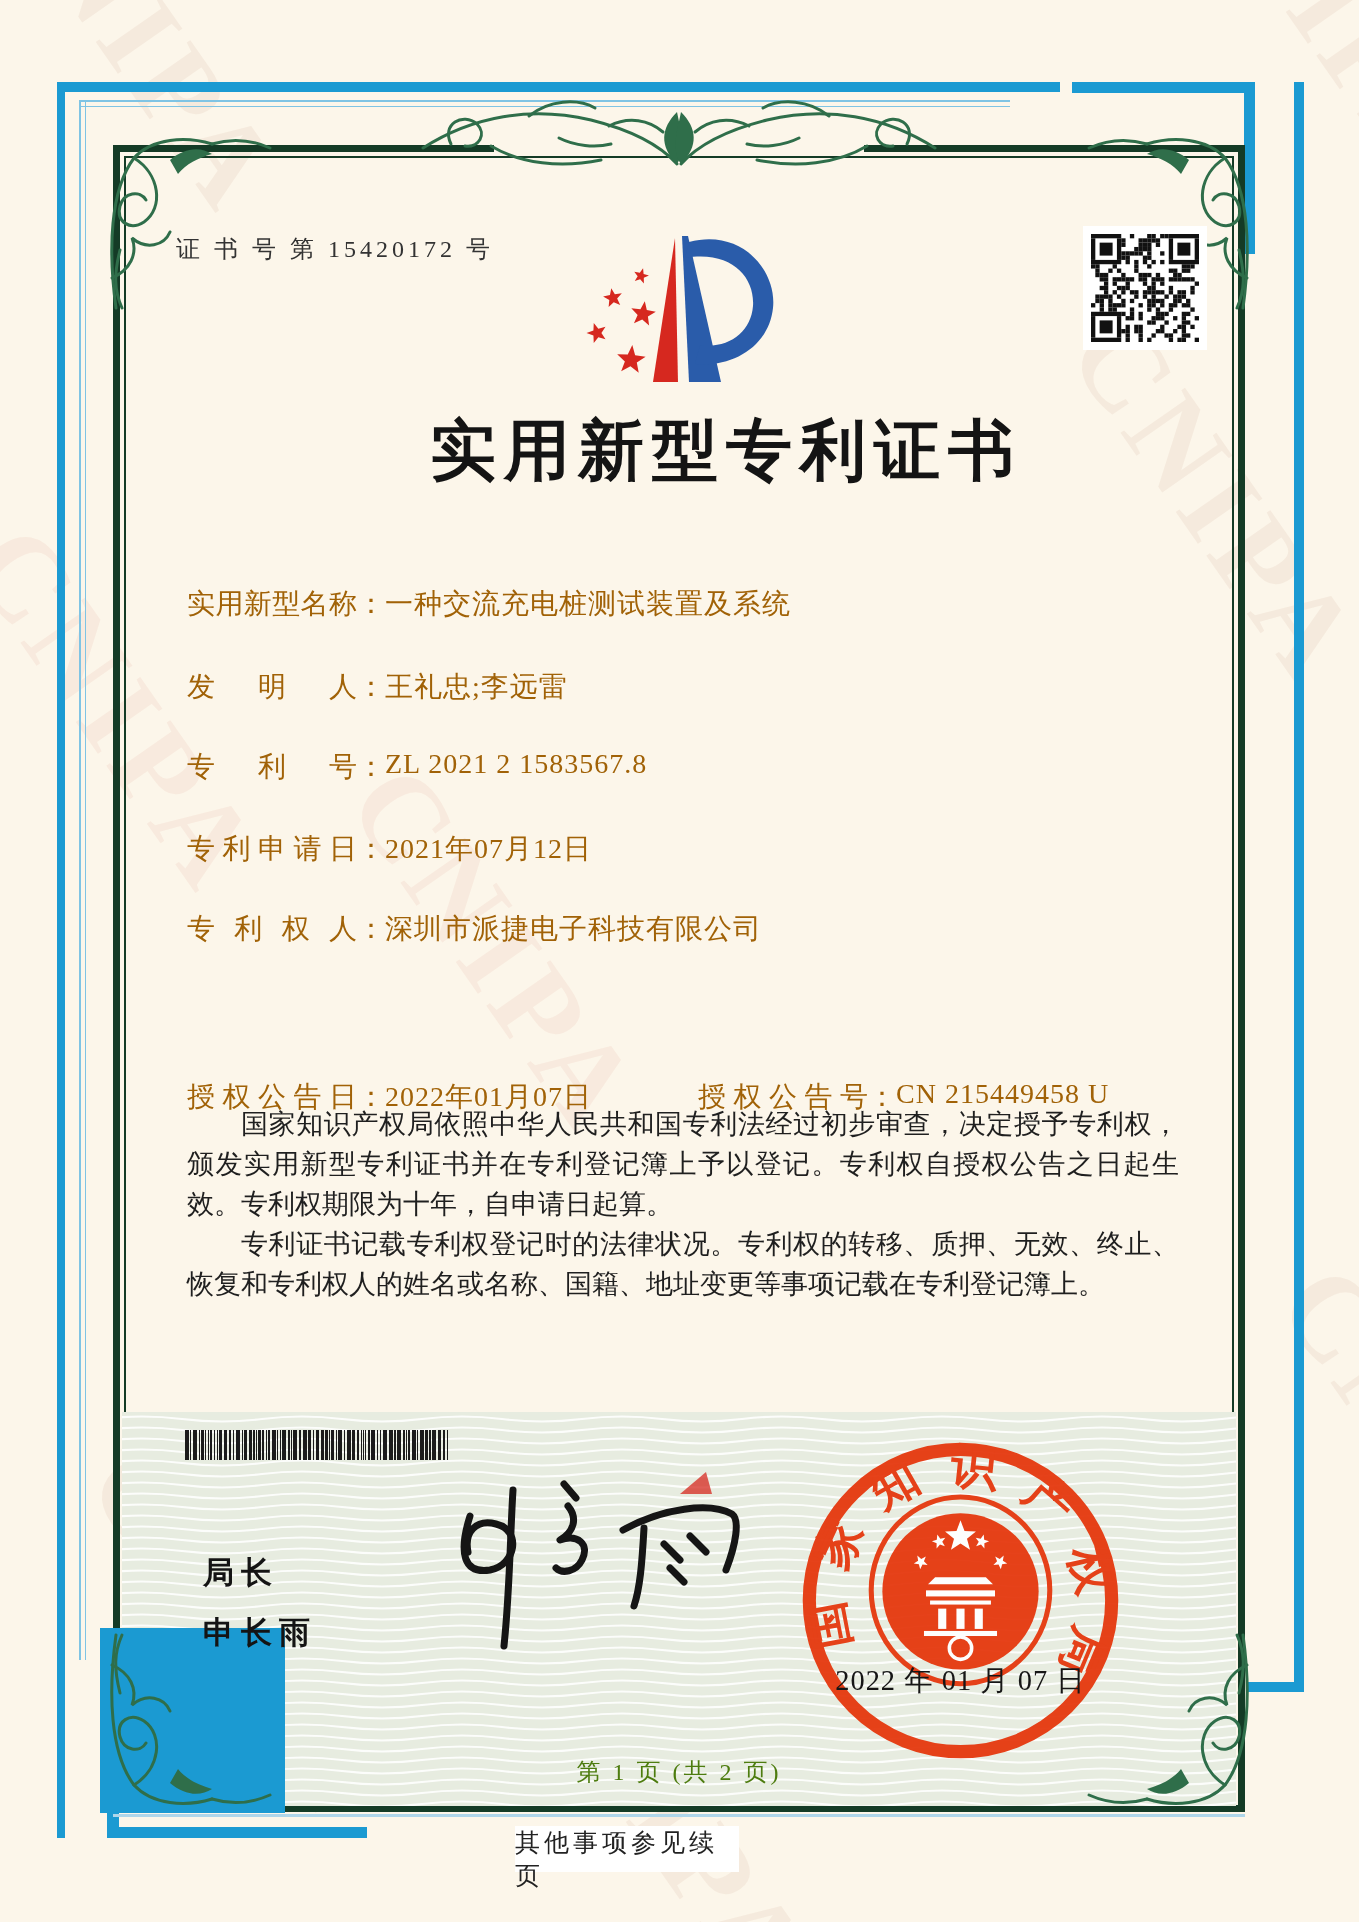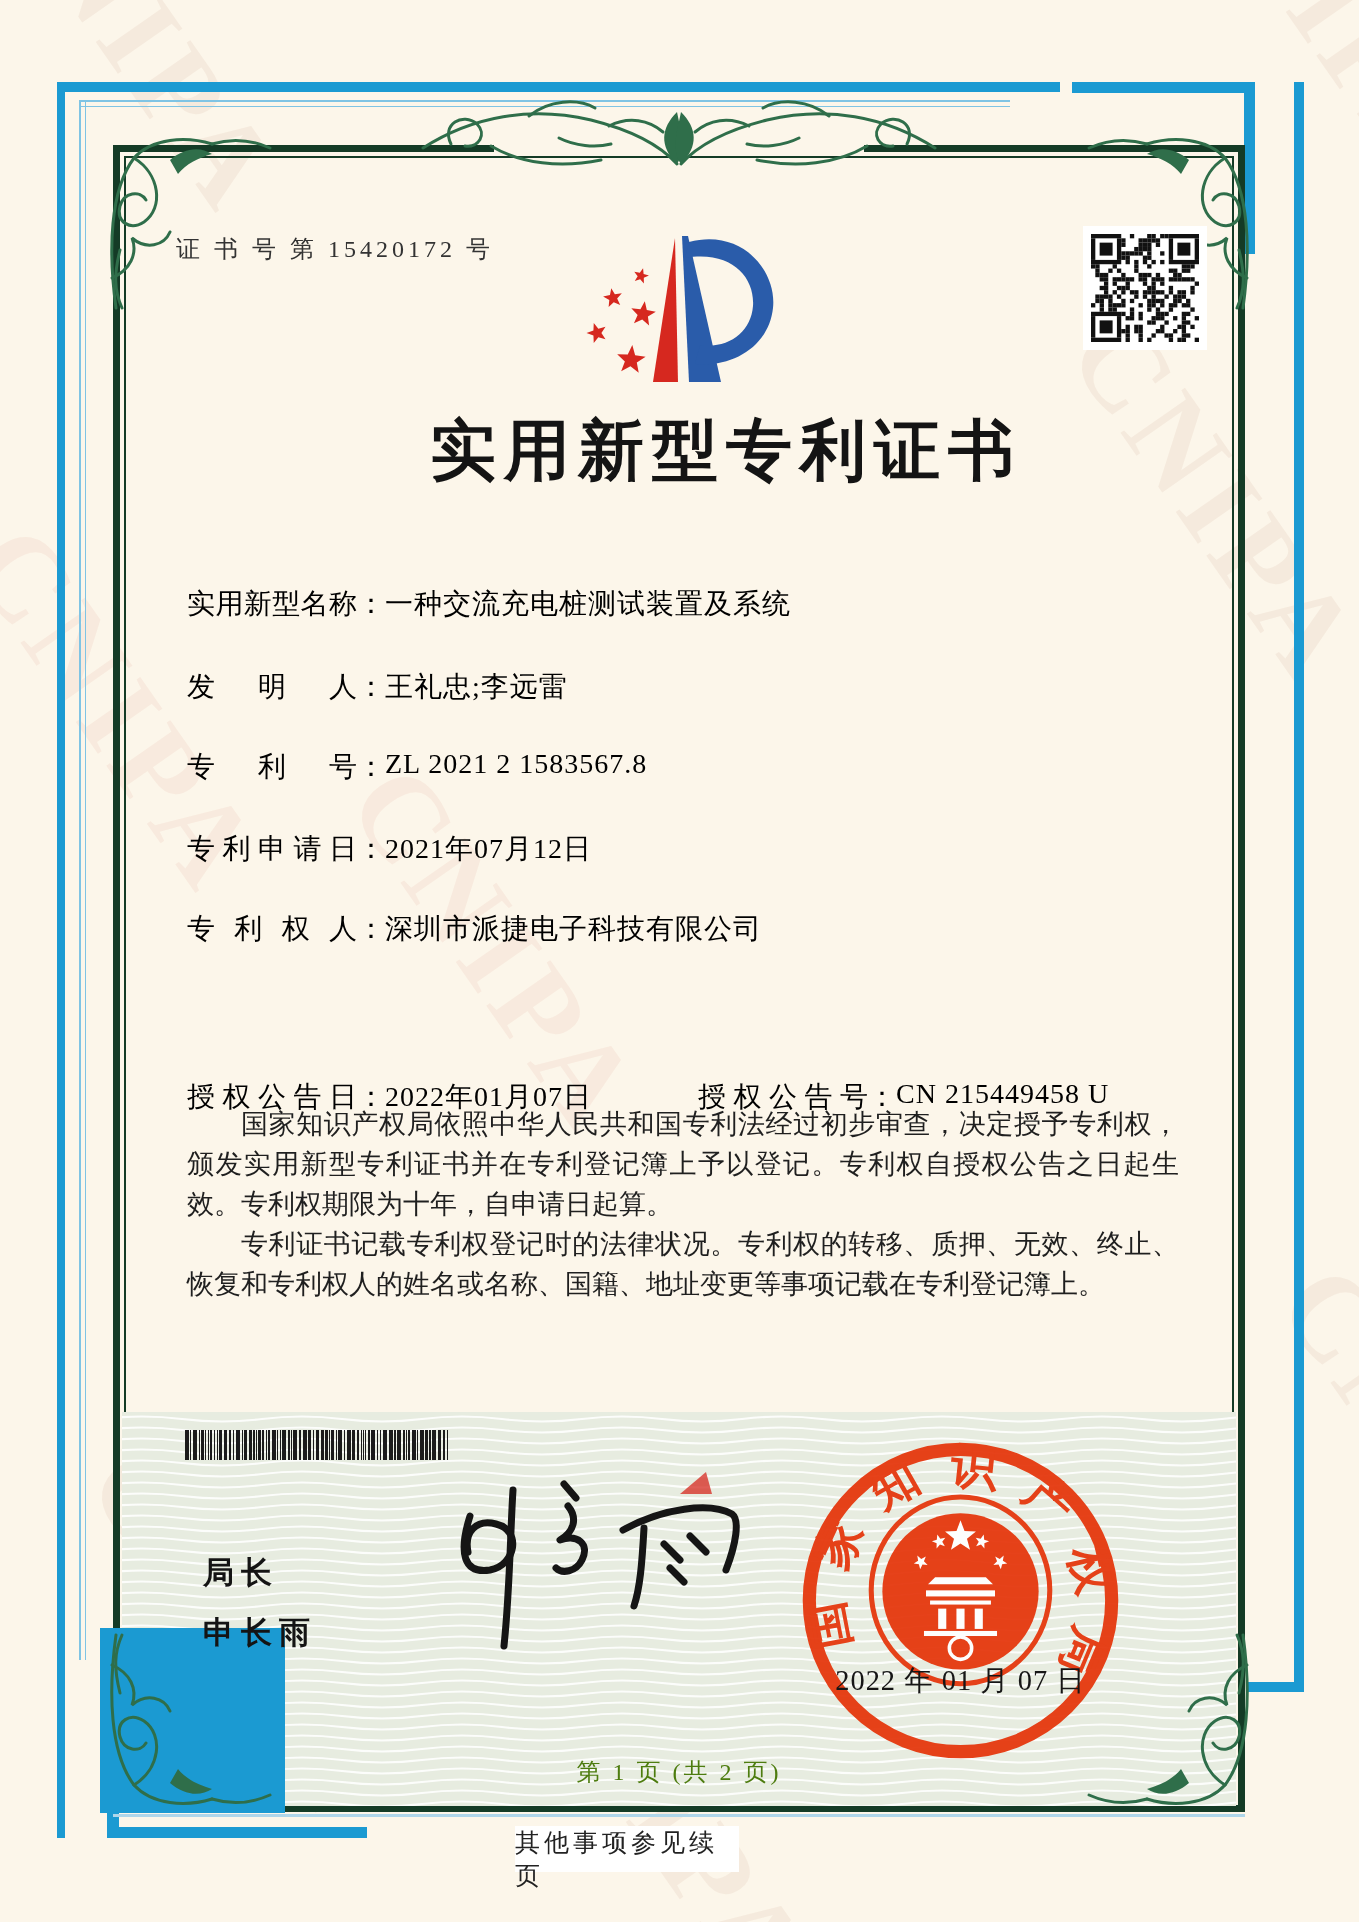--- a/index.html
+++ b/index.html
@@ -20,21 +20,21 @@
   .fl{position:absolute;z-index:6;}
   .fl.tr{transform:scaleX(-1);} .fl.bl{transform:scaleY(-1);} .fl.br{transform:scale(-1,-1);}
   
   .band{position:absolute;left:122px;top:1412px;z-index:4;}
   
   .cert-no{position:absolute;left:176px;top:233px;font-size:24px;letter-spacing:4px;color:#333;z-index:8;}
   .logo{position:absolute;left:583px;top:232px;z-index:8;}
   .qrbox{position:absolute;left:1083px;top:226px;width:124px;height:124px;background:#fff;z-index:8;}
   .title{position:absolute;left:113px;top:406px;width:1132px;text-align:center;font-size:66px;
          font-weight:bold;letter-spacing:8px;color:#141414;z-index:8;margin-left:47px;}
-  .row{position:absolute;left:187px;font-size:28px;color:#000000;z-index:8;white-space:nowrap;}
+  .row{position:absolute;left:187px;font-size:28px;color:#a16207;z-index:8;white-space:nowrap;}
   .lbl{display:inline-block;width:170px;text-align:justify;text-align-last:justify;vertical-align:top;}
   .col{display:inline-block;vertical-align:top;}
   .val{display:inline-block;vertical-align:top;letter-spacing:1px;}
   .val-multi{display:inline-block;vertical-align:top;letter-spacing:1px;white-space:normal;width:810px;line-height:40px;}
   .paras{position:absolute;left:187px;top:1104px;width:992px;font-size:27px;line-height:40px;
          text-align:justify;z-index:8;color:#1f1f1f;}
   .paras p{margin:0;text-indent:2em;}
   .barcode{position:absolute;left:185px;top:1430px;z-index:8;}
   .officer{position:absolute;left:203px;font-family:"Liberation Sans","DejaVu Sans",sans-serif;
            font-weight:bold;font-size:31px;letter-spacing:7px;color:#141414;z-index:8;}

